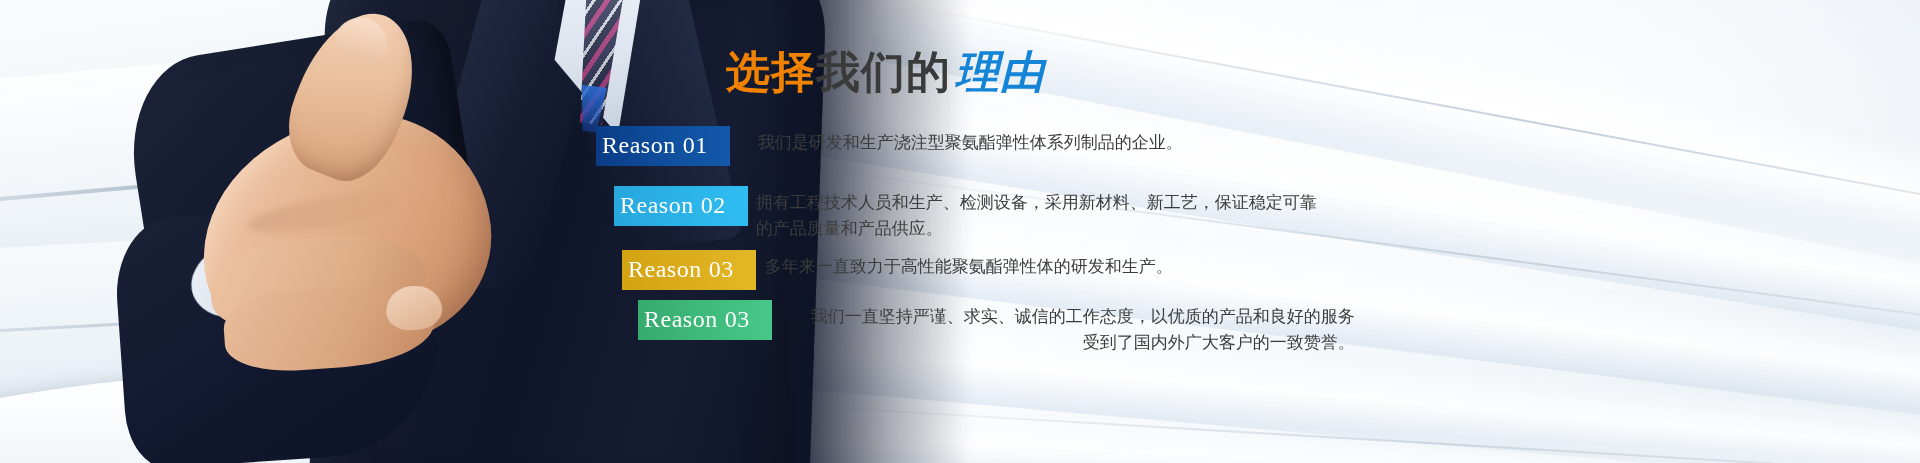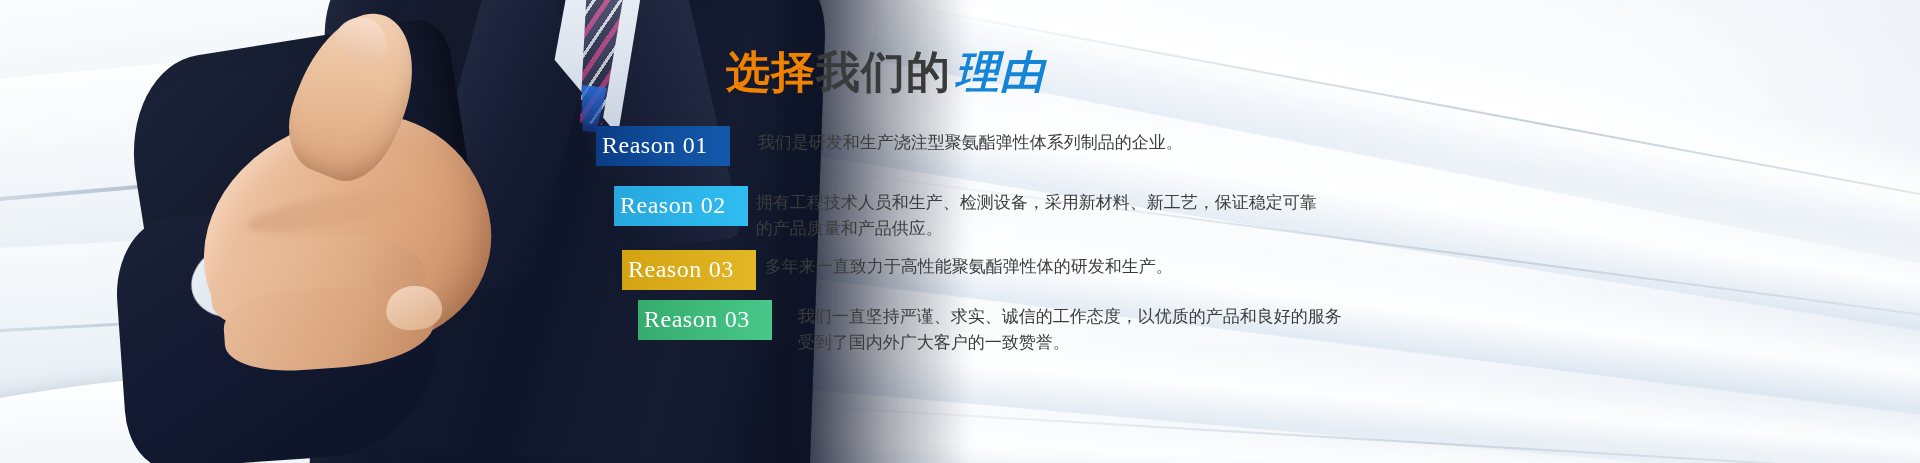--- a/index.html
+++ b/index.html
@@ -284,21 +284,21 @@
   .r1 .rtext{margin-left:28px;}
 
   .r2{left:604px;top:60px;}
   .r2 .badge{margin-left:10px;}
   .r2 .rtext{margin-left:8px;}
 
   .r3{left:622px;top:124px;}
   .r3 .rtext{margin-left:9px;}
 
   .r4{left:638px;top:174px;}
-  .r4 .rtext{margin-left:26px;}
+  .r4 .rtext{margin-left:39px;text-align:right;}
 </style>
 </head>
 <body>
 
 <div class="stage">
 
   <div class="wash-a"></div>
 
   <div class="band bandL1"></div>
   <div class="band bandL2"></div>

